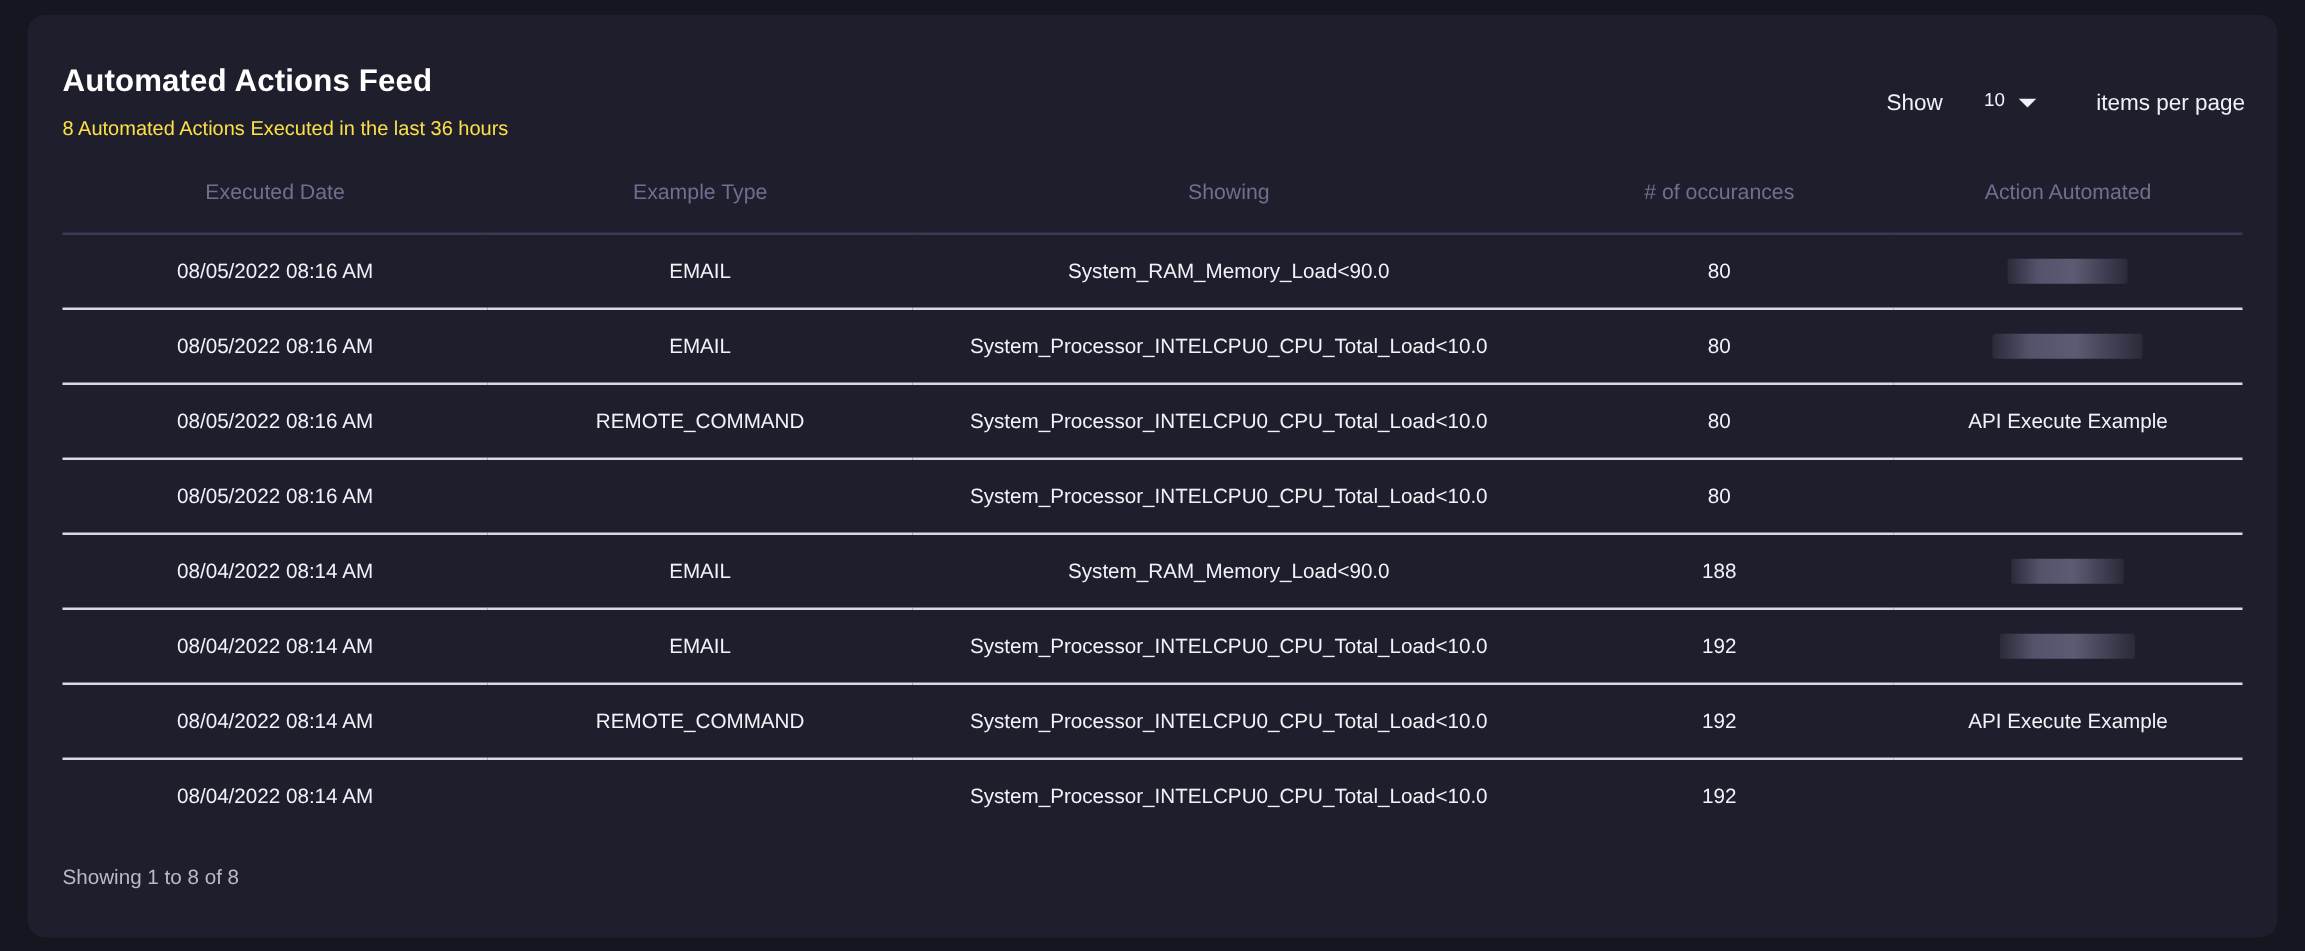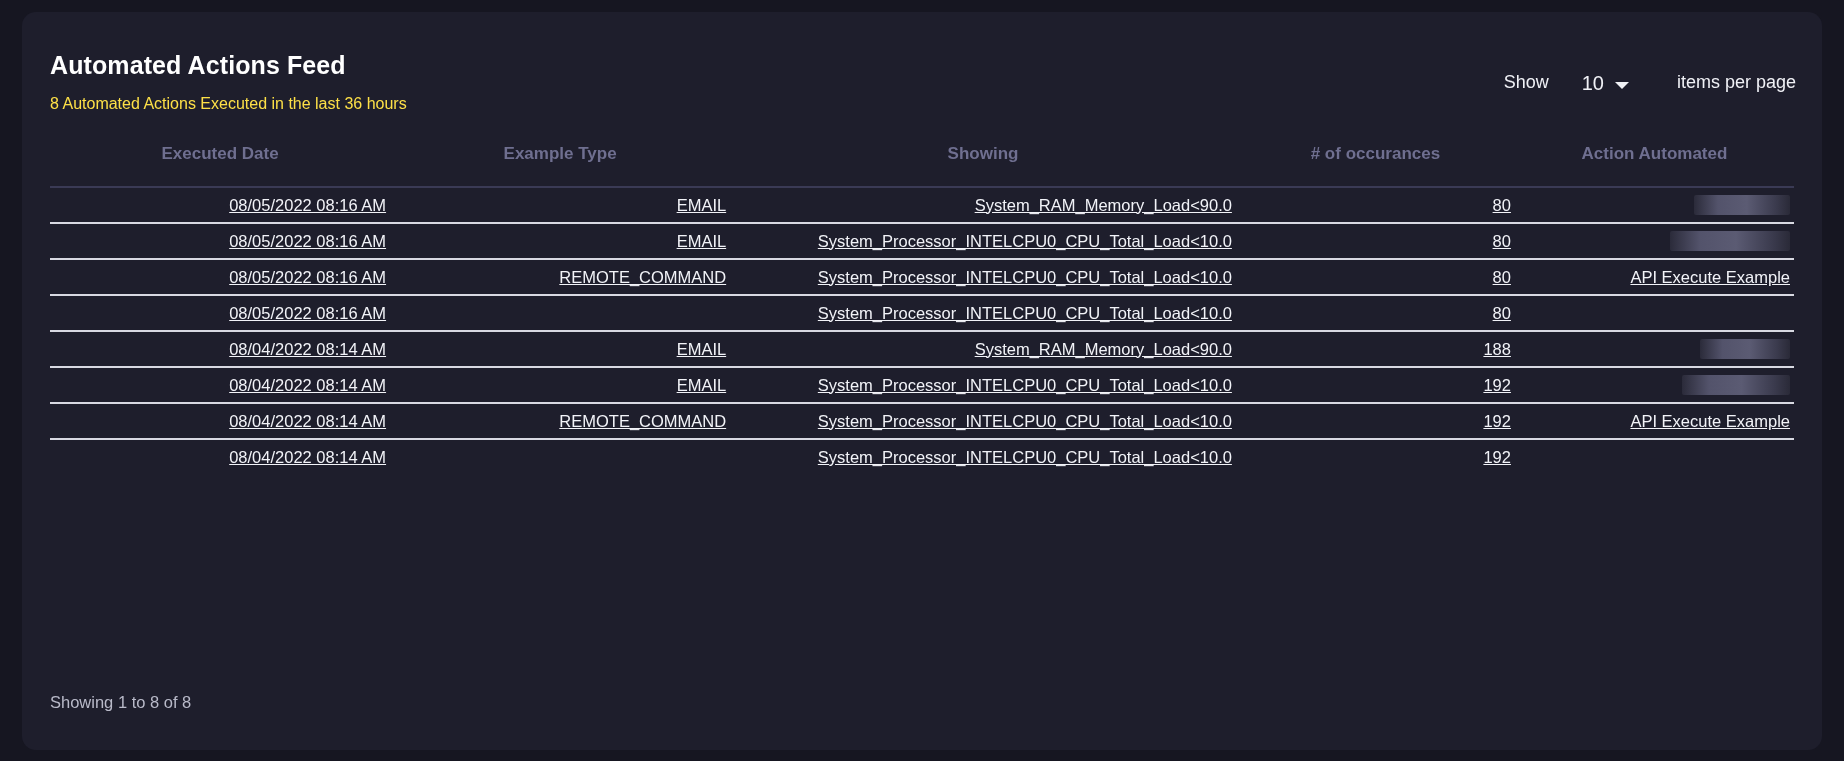--- a/index.html
+++ b/index.html
@@ -59,21 +59,21 @@
     white-space: nowrap;
   }
   .ps-label { padding-right: 33px; }
   .ps-select {
     display: flex;
     align-items: center;
     gap: 11px;
     cursor: pointer;
     padding-right: 48px;
   }
-  .ps-value { font-size: 20px; color: #f0f1f6; }
+  .ps-value { font-size: 15px; color: #f0f1f6; }
   .caret {
     width: 0; height: 0;
     border-left: 7px solid transparent;
     border-right: 7px solid transparent;
     border-top: 7px solid #f0f1f6;
     margin-top: 3px;
   }
   .ps-suffix { }
 
   
@@ -85,36 +85,35 @@
   }
 
   table {
     width: 100%;
     border-collapse: collapse;
     table-layout: fixed;
   }
 
   thead th {
     font-size: 17px;
-    font-weight: bold;
+    font-weight: normal;
     color: #6f6f90;
     text-align: center;
     padding: 14px 4px 22px 4px;
     border-bottom: 2px solid #3a3a55;
   }
 
   tbody td {
     font-size: 16.5px;
     color: #f2f3f8;
-    text-align: right;
-    height: 36px;
+    text-align: center;
+    height: 60px;
     padding: 0 4px;
     border-bottom: 2px solid #d8d9e2;
     vertical-align: middle;
-    text-decoration: underline;
   }
   tbody tr:last-child td { border-bottom: none; }
 
   
   .col-date   { width: 19.5%; }
   .col-type   { width: 19.5%; }
   .col-crit   { width: 29%; }
   .col-occ    { width: 16%; }
   .col-action { width: 16%; }
 

